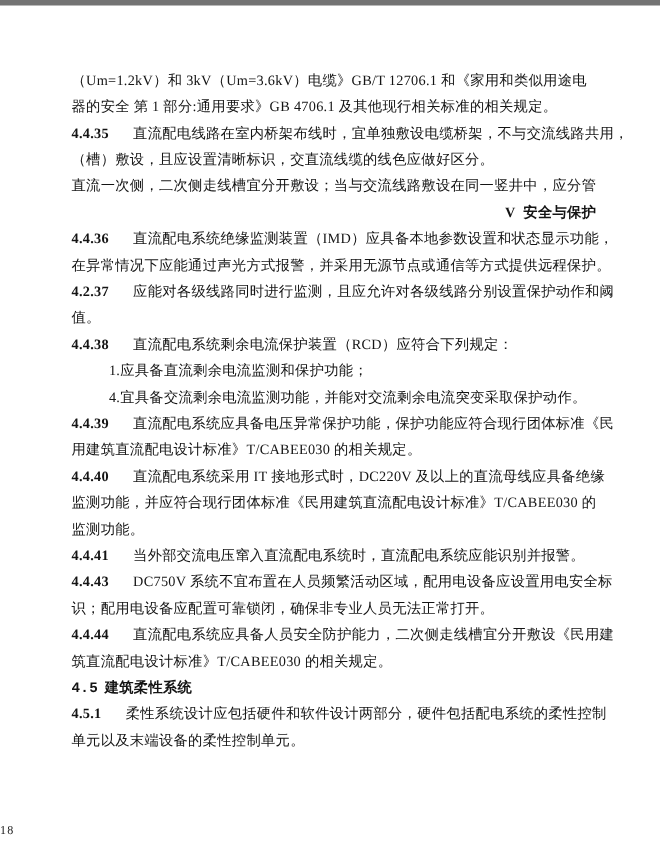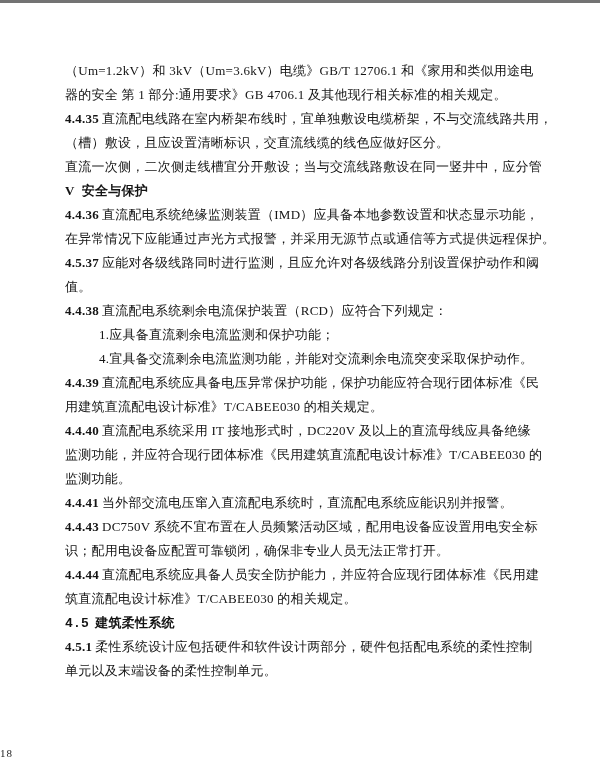--- a/index.html
+++ b/index.html
@@ -8,38 +8,38 @@
     background: #ffffff;
     font-family: "Liberation Serif", "DejaVu Serif", serif;
     color: #141414;
     overflow: hidden;
   }
   .page {
     position: relative;
     width: 600px;
     height: 776px;
     background: #ffffff;
-    border-top: 3px solid #737373;
+    border-top: 5px solid #737373;
     padding: 56px 58px 0 65px;
   }
   .line {
     height: 24px;
     line-height: 24px;
     font-size: 13px;
     letter-spacing: 0.25px;
     white-space: nowrap;
   }
   .line .num {
     font-weight: bold;
-    margin-right: 3px;
+    margin-right: 22px;
   }
   .line .num:empty { display: none; }
   .line[data-type="sub"] { padding-left: 34px; }
   .line[data-type="heading"] {
-    text-align: left;
+    text-align: right;
     font-weight: bold;
   }
   .line[data-type="heading"] .num { margin-right: 7px; }
   .line[data-type="subheading"] { font-weight: bold; }
   .line[data-type="subheading"] .num { margin-right: 6px; font-family: Liberation Mono, monospace; }
   .page-number {
     position: absolute;
     left: 0;
     right: 0;
     top: 744px;
@@ -72,21 +72,21 @@
   <div class="line" data-type="heading">
     <span class="num">V</span><span class="txt">安全与保护</span>
   </div>
   <div class="line" data-type="clause">
     <span class="num">4.4.36</span><span class="txt">直流配电系统绝缘监测装置（IMD）应具备本地参数设置和状态显示功能，</span>
   </div>
   <div class="line" data-type="cont">
     <span class="txt">在异常情况下应能通过声光方式报警，并采用无源节点或通信等方式提供远程保护。</span>
   </div>
   <div class="line" data-type="clause">
-    <span class="num">4.5.37</span><span class="txt">应能对各级线路同时进行监测，且应允许对各级线路分别设置保护动作和阈</span>
+    <span class="num">4.2.37</span><span class="txt">应能对各级线路同时进行监测，且应允许对各级线路分别设置保护动作和阈</span>
   </div>
   <div class="line" data-type="cont">
     <span class="txt">值。</span>
   </div>
   <div class="line" data-type="clause">
     <span class="num">4.4.38</span><span class="txt">直流配电系统剩余电流保护装置（RCD）应符合下列规定：</span>
   </div>
   <div class="line" data-type="sub">
     <span class="txt">1.应具备直流剩余电流监测和保护功能；</span>
   </div>
@@ -111,21 +111,21 @@
   <div class="line" data-type="clause">
     <span class="num">4.4.41</span><span class="txt">当外部交流电压窜入直流配电系统时，直流配电系统应能识别并报警。</span>
   </div>
   <div class="line" data-type="clause">
     <span class="num">4.4.43</span><span class="txt">DC750V 系统不宜布置在人员频繁活动区域，配用电设备应设置用电安全标</span>
   </div>
   <div class="line" data-type="cont">
     <span class="txt">识；配用电设备应配置可靠锁闭，确保非专业人员无法正常打开。</span>
   </div>
   <div class="line" data-type="clause">
-    <span class="num">4.4.44</span><span class="txt">直流配电系统应具备人员安全防护能力，并应符合应现行团体标准《民用建</span>
+    <span class="num">4.4.44</span><span class="txt">直流配电系统应具备人员安全防护能力，二次侧走线槽宜分开敷设《民用建</span>
   </div>
   <div class="line" data-type="cont">
     <span class="txt">筑直流配电设计标准》T/CABEE030 的相关规定。</span>
   </div>
   <div class="line" data-type="subheading">
     <span class="num">4.5</span><span class="txt">建筑柔性系统</span>
   </div>
   <div class="line" data-type="clause">
     <span class="num">4.5.1</span><span class="txt">柔性系统设计应包括硬件和软件设计两部分，硬件包括配电系统的柔性控制</span>
   </div>

